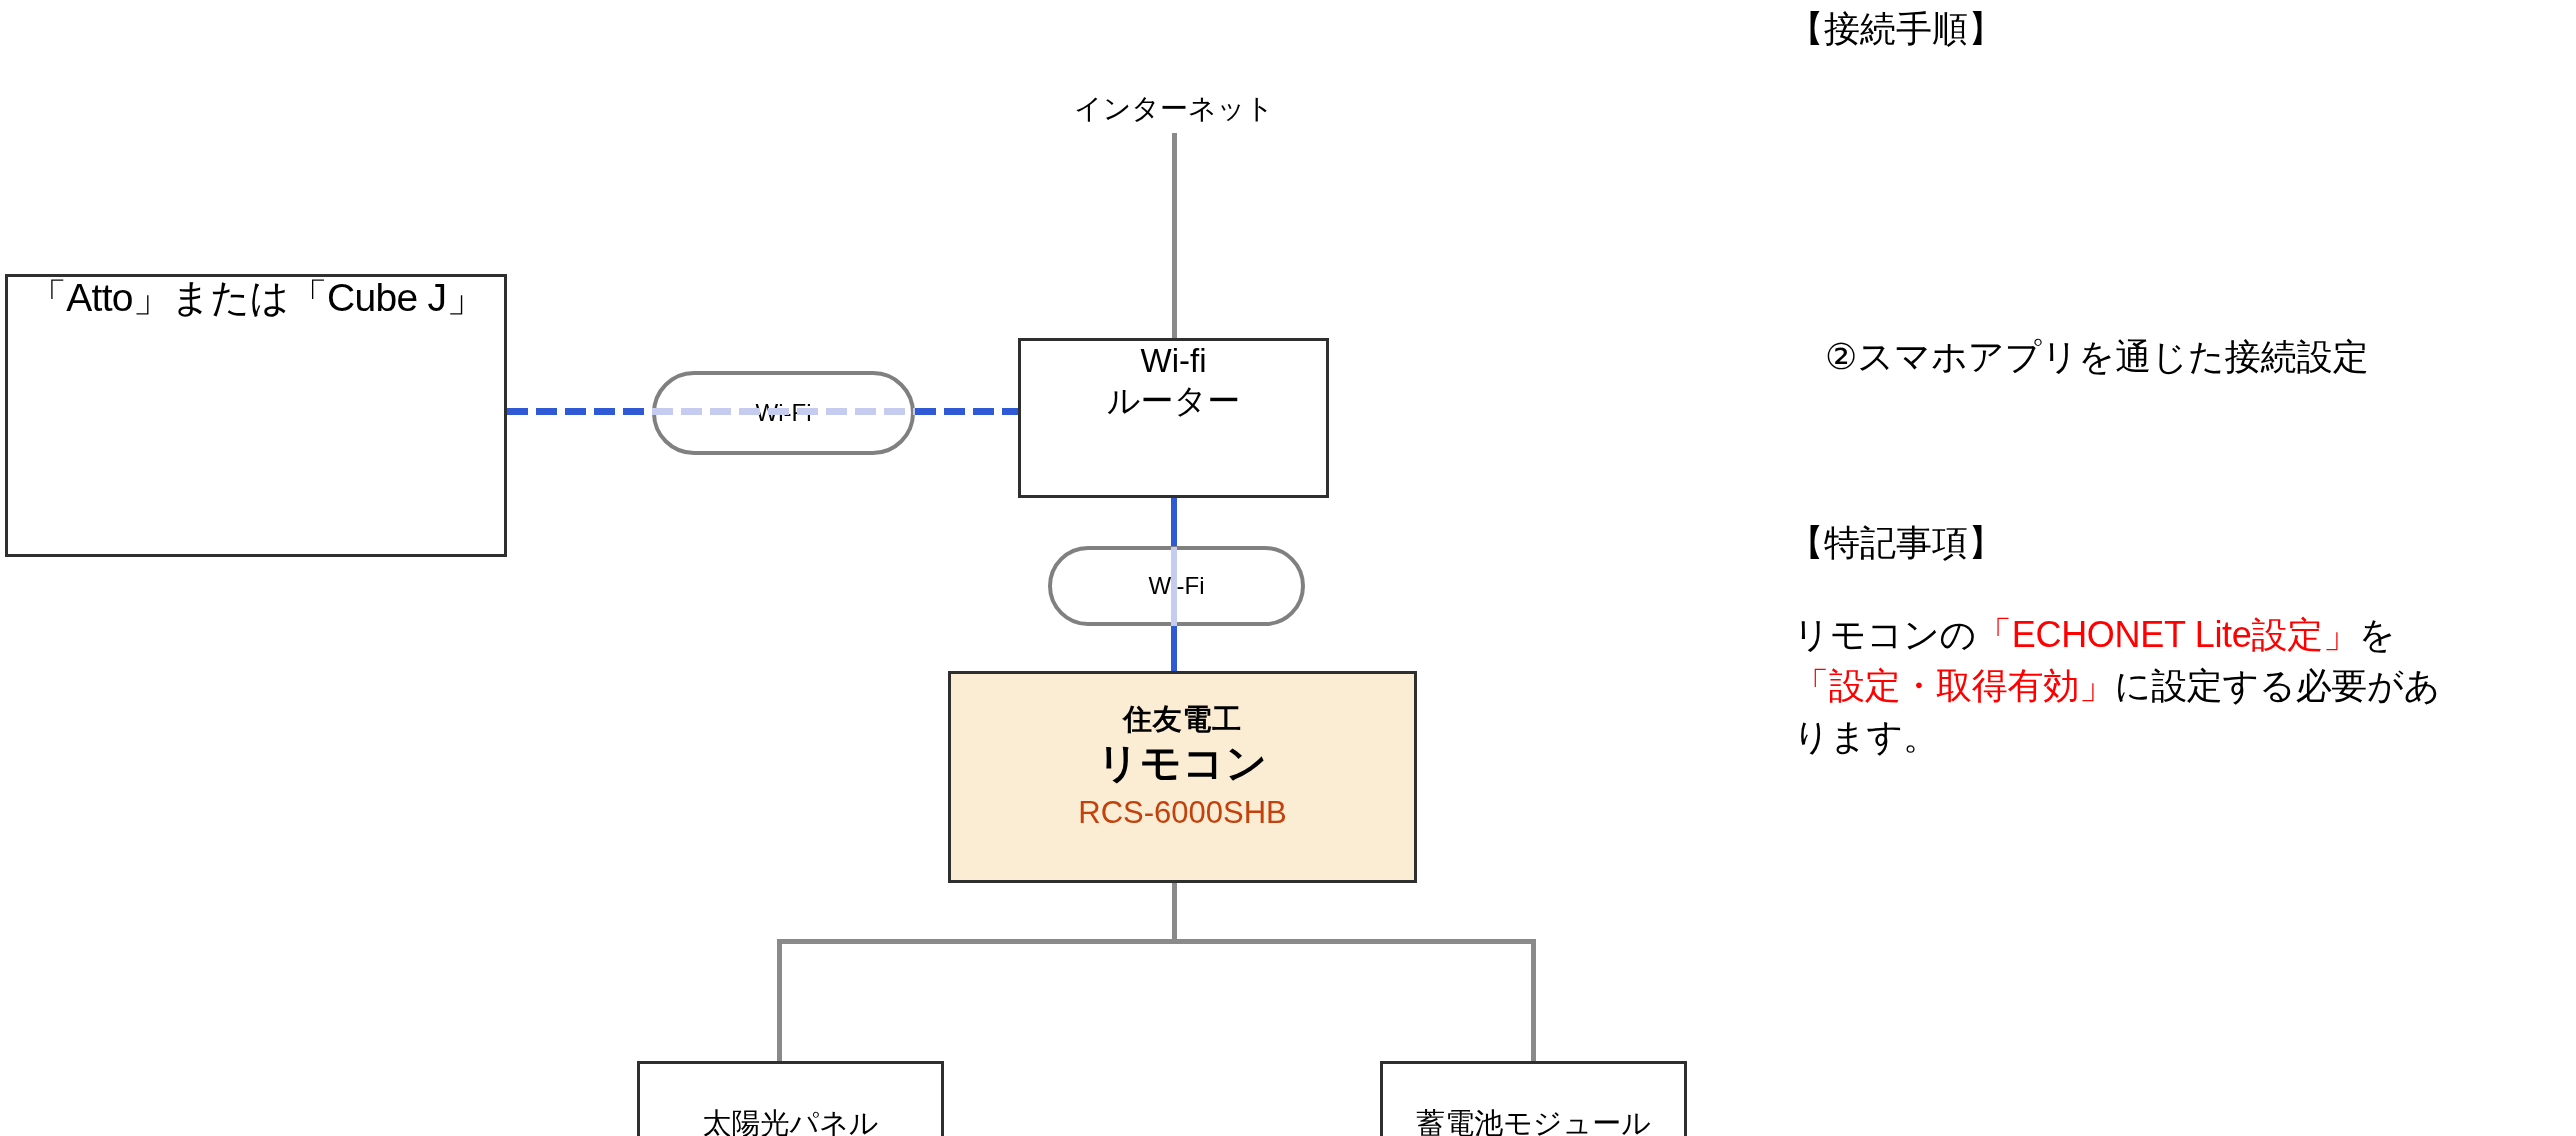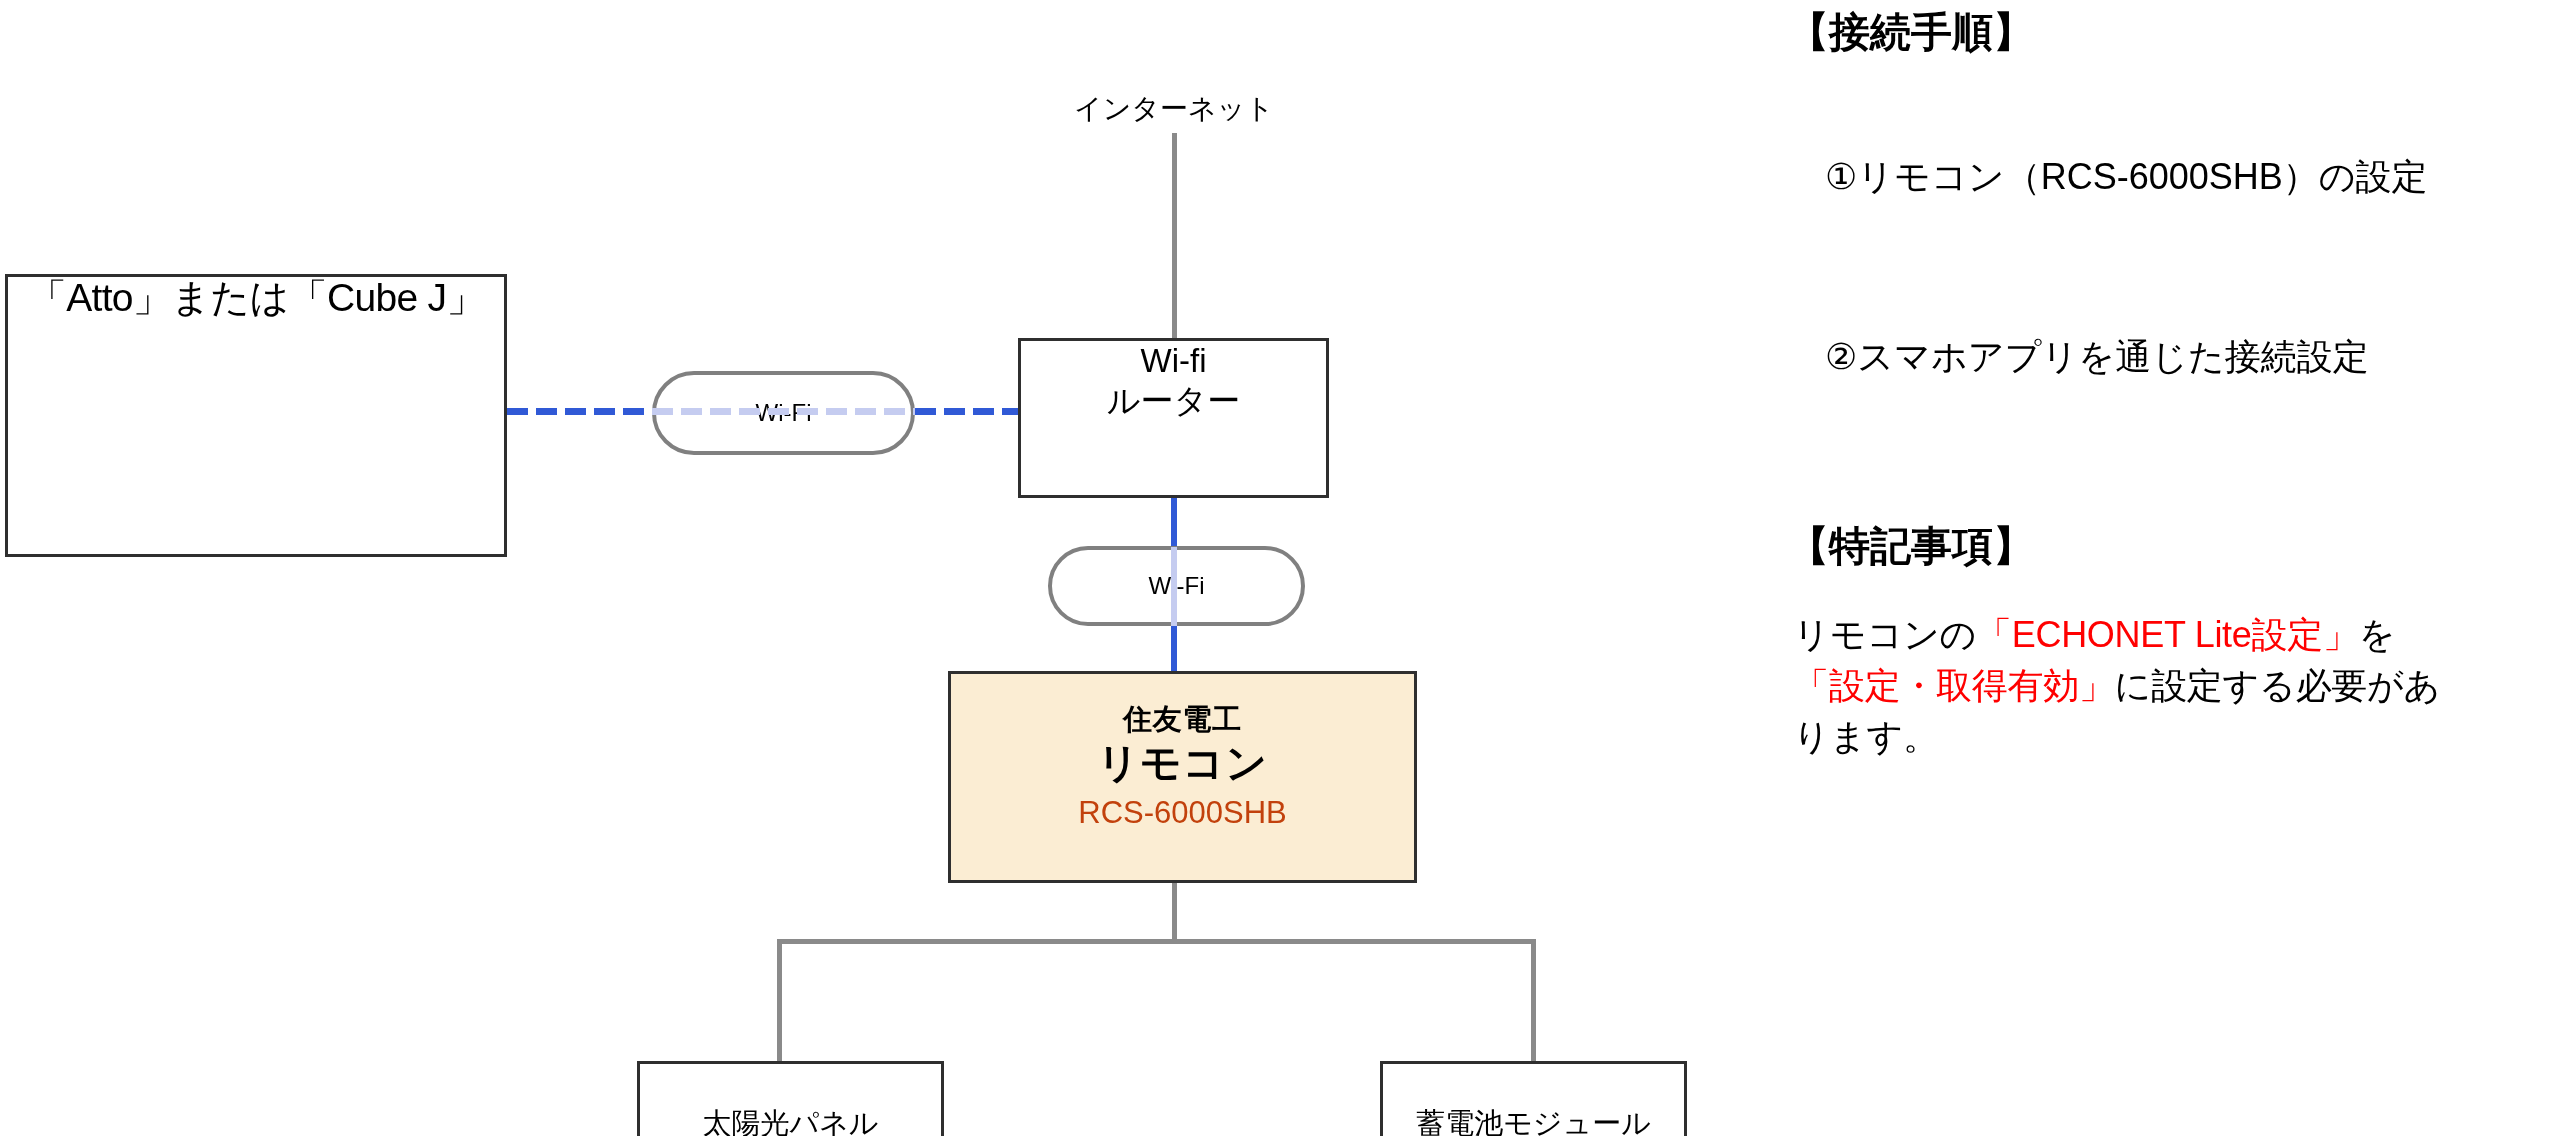--- a/index.html
+++ b/index.html
@@ -155,22 +155,22 @@
   }
 
   
   #right-panel {
     position: absolute;
     left: 1788px; top: 0px; width: 788px; height: 1137px;
     z-index: 8;
   }
   .panel-heading {
     position: absolute;
-    font-size: 41px;
-    font-weight: bold;
+    font-size: 36px;
+    font-weight: normal;
     letter-spacing: 0px;
     white-space: nowrap;
   }
   .panel-item {
     position: absolute;
     font-size: 36px;
     letter-spacing: 0px;
     white-space: nowrap;
   }
   #h-procedure { left: 0px;  top: 5.3px; }
@@ -234,21 +234,20 @@
 </div>
 
 <div id="battery-box" class="node-box">
   <span class="label">蓄電池モジュール</span>
 </div>
 
 <div id="right-panel">
 
   <div id="h-procedure" class="panel-heading">【接続手順】</div>
 
-  <div id="step-1" class="panel-item">①リモコン（RCS-6000SHB）の設定</div>
 
   <div id="step-2" class="panel-item">②スマホアプリを通じた接続設定</div>
 
   <div id="h-notes" class="panel-heading">【特記事項】</div>
 
   <div id="note-body"><span>リモコンの</span><span class="red">「ECHONET Lite設定」</span><span>を</span><span class="red">「設定・取得有効」</span><span>に設定する必要があります。</span></div>
 </div>
 
 
 </body></html>

